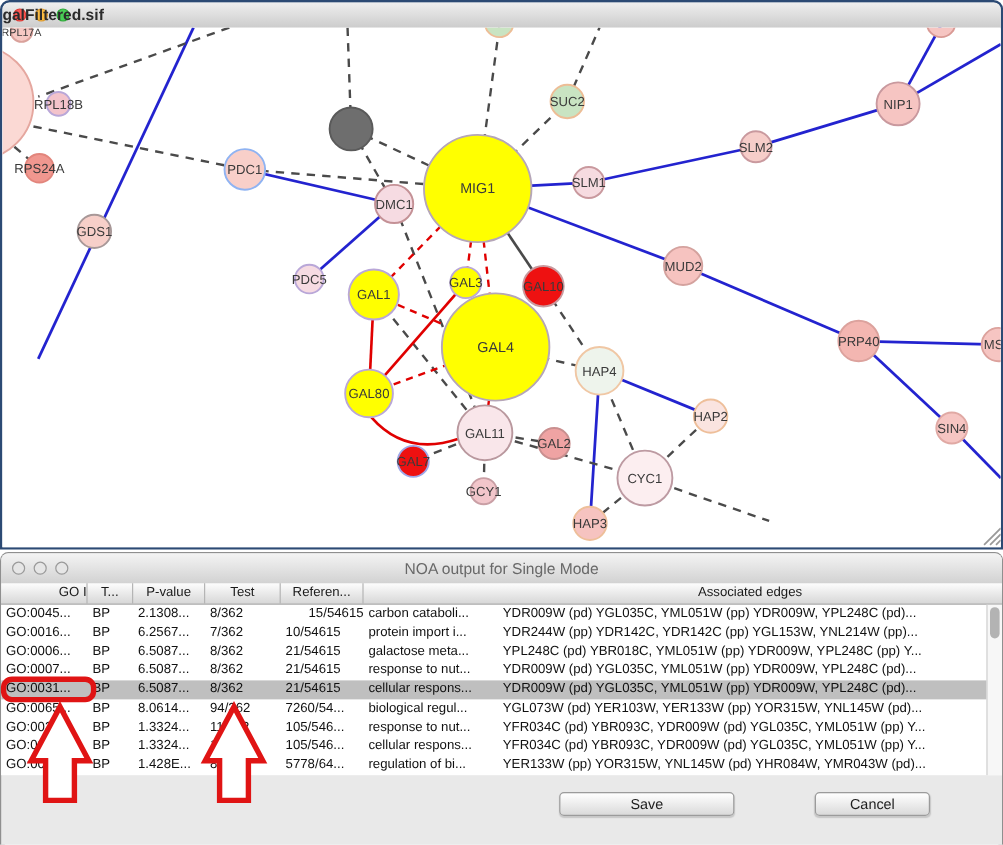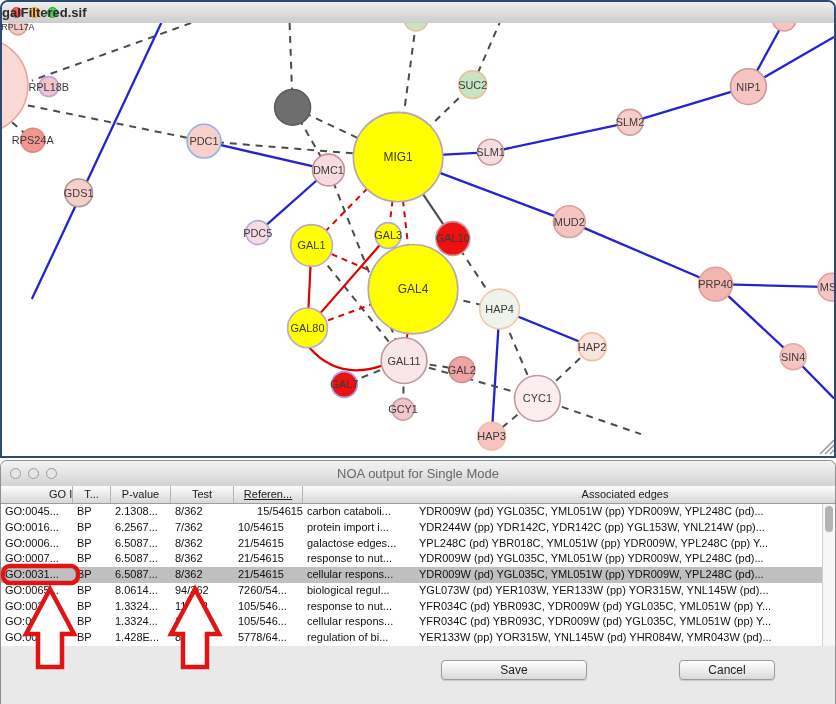--- a/index.html
+++ b/index.html
@@ -48,21 +48,21 @@
   .tcell:last-child{flex:1;}
 
   #tbl-scrollbar{position:absolute;right:0;top:43px;width:13px;height:142px;
                  background:#f7f7f7;border-left:1px solid #d0d0d0;box-sizing:border-box;}
   #tbl-thumb{position:absolute;left:2px;top:2px;width:8px;height:26px;border-radius:4px;background:#b3b3b3;}
 
   .mac-btn{position:absolute;top:199px;height:20px;border-radius:4px;
            background:linear-gradient(#ffffff,#dadada);border:1px solid #9b9b9b;
            box-sizing:border-box;font-size:12px;color:#1d1d1d;text-align:center;line-height:18px;
            box-shadow:0 1px 1px rgba(0,0,0,0.15);}
-  #save-btn{left:440px;width:146px;}
+  #save-btn{left:465px;width:146px;}
   #cancel-btn{left:678px;width:96px;}
 
   
   #annot{position:absolute;left:0;top:0;width:836px;height:704px;pointer-events:none;z-index:50;}
 </style>
 </head>
 <body>
 
 <div id="net-win">
   <div id="net-titlebar">
@@ -200,21 +200,21 @@
     <span class="ring" id="ring1"></span>
     <span class="ring" id="ring2"></span>
     <span class="ring" id="ring3"></span>
     <div id="noa-title">NOA output for Single Mode</div>
   </div>
   <div id="tbl-header">
       <div class="hcell" style="width: 72px; padding-left: 48px;">GO ID</div>
       <div class="hcell" style="width: 38px;">T...</div>
       <div class="hcell" style="width: 60px;">P-value</div>
       <div class="hcell" style="width: 63px;">Test</div>
-      <div class="hcell" style="width: 69px; text-decoration: underline;">Referen...</div>
+      <div class="hcell" style="width: 69px;">Referen...</div>
       <div class="hcell" style="width: 112px; margin-top: 40px;">Desciption</div>
       <div class="hcell">Associated edges</div>
     </div>
   <div id="tbl-body">
       <div class="trow">
         <div class="tcell" style="width: 72px;">GO:0045...</div>
         <div class="tcell" style="width: 38px;">BP</div>
         <div class="tcell" style="width: 60px;">2.1308...</div>
         <div class="tcell" style="width: 63px;">8/362</div>
         <div class="tcell" style="width: 69px; text-align: right;">15/54615</div>
@@ -229,21 +229,21 @@
         <div class="tcell" style="width: 69px;">10/54615</div>
         <div class="tcell" style="width: 112px;">protein import i...</div>
         <div class="tcell">YDR244W (pp) YDR142C, YDR142C (pp) YGL153W, YNL214W (pp)...</div>
       </div>
       <div class="trow">
         <div class="tcell" style="width: 72px;">GO:0006...</div>
         <div class="tcell" style="width: 38px;">BP</div>
         <div class="tcell" style="width: 60px;">6.5087...</div>
         <div class="tcell" style="width: 63px;">8/362</div>
         <div class="tcell" style="width: 69px;">21/54615</div>
-        <div class="tcell" style="width: 112px;">galactose edges...</div>
+        <div class="tcell" style="width: 112px;">galactose meta...</div>
         <div class="tcell">YPL248C (pd) YBR018C, YML051W (pp) YDR009W, YPL248C (pp) Y...</div>
       </div>
       <div class="trow">
         <div class="tcell" style="width: 72px;">GO:0007...</div>
         <div class="tcell" style="width: 38px;">BP</div>
         <div class="tcell" style="width: 60px;">6.5087...</div>
         <div class="tcell" style="width: 63px;">8/362</div>
         <div class="tcell" style="width: 69px;">21/54615</div>
         <div class="tcell" style="width: 112px;">response to nut...</div>
         <div class="tcell">YDR009W (pd) YGL035C, YML051W (pp) YDR009W, YPL248C (pd)...</div>

